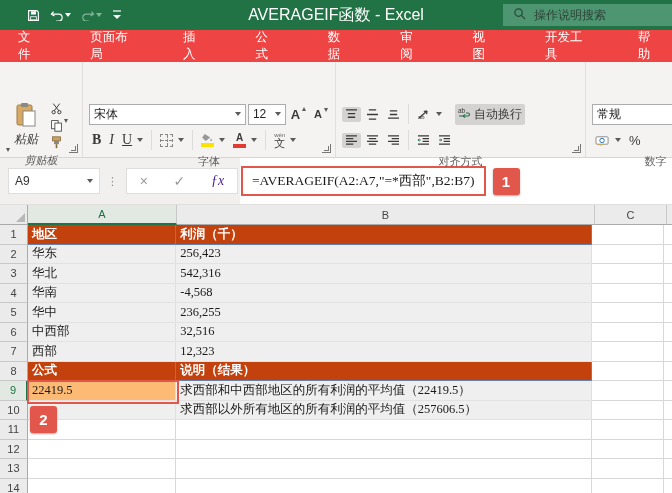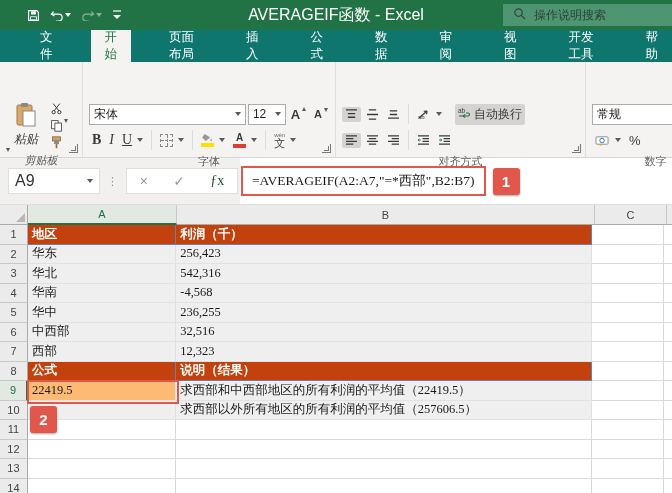--- a/index.html
+++ b/index.html
@@ -12,21 +12,21 @@
   
   .titlebar { height:30px; background:#217346; display:flex; align-items:center; position:relative; color:#fff; }
   .qat { display:flex; align-items:center; gap:4px; padding-left:24px; }
   .qbtn { display:flex; align-items:center; gap:1px; padding:2px 3px; cursor:default; }
   .qbtn svg { display:block; }
   .dim { opacity:.45; }
   .tri-dn { width:0;height:0;border-left:3px solid transparent;border-right:3px solid transparent;border-top:4px solid #fff; }
   .win-title { position:absolute; left:0; right:0; top:0; height:30px; display:flex; align-items:center; justify-content:center; font-size:16px; color:#fff; pointer-events:none; }
   .tellme { position:absolute; right:0; top:4px; width:169px; height:22px; background:#4e9571; display:flex; align-items:center; gap:8px; padding:0 10px; font-size:12px; color:#2d4438; }
   
-  .tabs { height:32px; background:#0f766e; display:flex; align-items:stretch; padding-left:26px;gap:24px; }
+  .tabs { height:32px; background:#ef4444; display:flex; align-items:stretch; padding-left:4px;gap:24px; }
   .tab { display:flex; align-items:center; padding:0 14px; font-size:12.5px; color:#fff; cursor:default; }
   .tab.active { background:#f4f3f1; color:#217346; }
   
   .ribbon { height:96px; background:#f4f3f1; display:flex; border-bottom:1px solid #d8d6d4; }
   .group { position:relative; border-right:1px solid #e1dfdd; display:flex; flex-direction:column; flex-shrink:0; }
   .g-body { flex:1; padding:5px 4px 0 6px;margin-top:34px; }
   .g-label { height:18px; text-align:center; font-size:11px; color:#5f5d5b; line-height:16px; }
   .launcher { position:absolute; right:4px; bottom:4px; width:9px; height:9px; border-right:1px solid #777; border-bottom:1px solid #777; }
   .launcher::before { content:""; position:absolute; right:1px; bottom:1px; width:4px; height:4px; border-right:1px solid #777; border-bottom:1px solid #777; transform:rotate(0deg); }
   .row1, .row2 { display:flex; align-items:center; height:26px; gap:2px; }
@@ -55,24 +55,24 @@
   .phon small { font-size:6px; color:#666; }
   .bigA { font-size:13px; font-weight:bold; }
   .smallA { font-size:11px; font-weight:bold; }
   .tri-up-s { width:0;height:0;border-left:2.5px solid transparent;border-right:2.5px solid transparent;border-bottom:4px solid #5a5a5a; align-self:flex-start; }
   .tri-dn-s { width:0;height:0;border-left:2.5px solid transparent;border-right:2.5px solid transparent;border-top:4px solid #5a5a5a; align-self:flex-start; }
   
   .align-group { width:250px; }
   .num-group { width:140px; }
   
   .fbar { height:47px; background:#f1f0ef; display:flex; align-items:center; padding:0 0 0 8px; border-bottom:1px solid #e1dfdd; }
-  .namebox { width:92px; height:26px; background:#fff; border:1px solid #e0dedc; display:flex; align-items:center; justify-content:space-between; padding:0 6px; font-size:16px; color:#333; }
+  .namebox { width:92px; height:26px; background:#fff; border:1px solid #e0dedc; display:flex; align-items:center; justify-content:space-between; padding:0 6px; font-size:12px; color:#333; }
   .dots { color:#8a8886; font-size:11px; padding:0 7px; letter-spacing:1px; }
   .fxbox { width:112px; height:26px; background:#fff; border:1px solid #e0dedc; display:flex; align-items:center; justify-content:space-around; color:#9a9896; font-size:14px; }
-  .fxbox .fx { font-family:"Liberation Serif",serif; color:#14532d; }
+  .fxbox .fx { font-family:"Liberation Serif",serif; font-style:italic; color:#4c1d95; }
   .finput { flex:1; align-self:stretch; background:#fff; display:flex; align-items:center; margin-left:2px; }
   .redbox { border:2px solid #e2574c; background:#fff; height:30px; display:flex; align-items:center; padding:0 9px; margin-left:1px; font-family:"Liberation Serif",serif; font-size:13.5px; color:#1b1a19; white-space:nowrap; }
   .callout { width:27px; height:27px; background:#e2574c; color:#fff; font-size:15px; font-weight:bold; display:flex; align-items:center; justify-content:center; border-radius:3px; box-shadow:0 1px 2px rgba(0,0,0,.35); }
   .fbar .callout { margin-left:7px; }
   
   .grid { height:288px; background:#fff; font-family:"Liberation Serif",serif; }
   .hrow { display:flex; height:20px; }
   .corner { width:28px; background:#ebebeb; border-right:1px solid #aaa; border-bottom:1px solid #aaa; position:relative; }
   .corner::after { content:""; position:absolute; right:2px; bottom:2px; width:0; height:0; border-left:9px solid transparent; border-bottom:9px solid #b8b8b8; }
   .chead { background:#ebebeb; border-right:1px solid #c8c8c8; border-bottom:1px solid #aaa; font-family:"Liberation Sans",sans-serif; font-size:11px; color:#444; display:flex; align-items:center; justify-content:center; }
@@ -131,21 +131,20 @@
             <circle cx="6" cy="6" r="4" fill="none" stroke="#2d4438" stroke-width="1.3"></circle>
             <path d="M9 9 L13 13" stroke="#2d4438" stroke-width="1.3"></path>
           </svg>
       </span>
       <span>操作说明搜索</span>
     </div>
   </div>
 
   <div class="tabs">
     <div class="tab">文件</div>
-    <div class="tab active">开始</div>
     <div class="tab">页面布局</div>
     <div class="tab">插入</div>
     <div class="tab">公式</div>
     <div class="tab">数据</div>
     <div class="tab">审阅</div>
     <div class="tab">视图</div>
     <div class="tab">开发工具</div>
     <div class="tab">帮助</div>
   </div>
 

